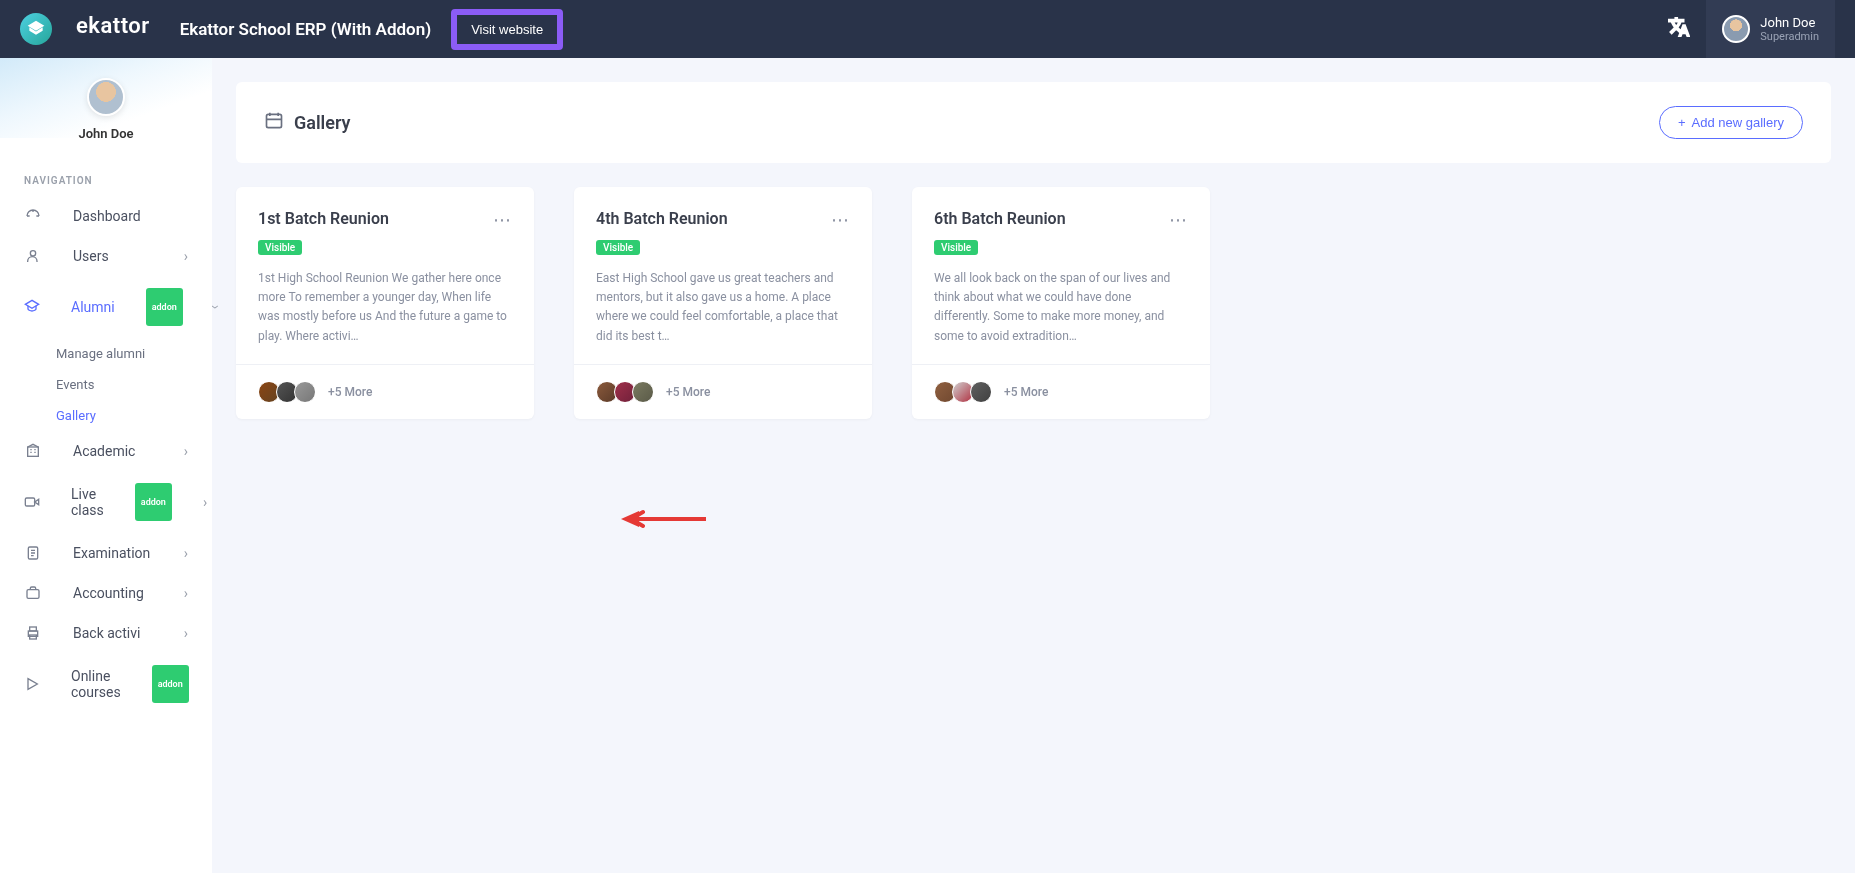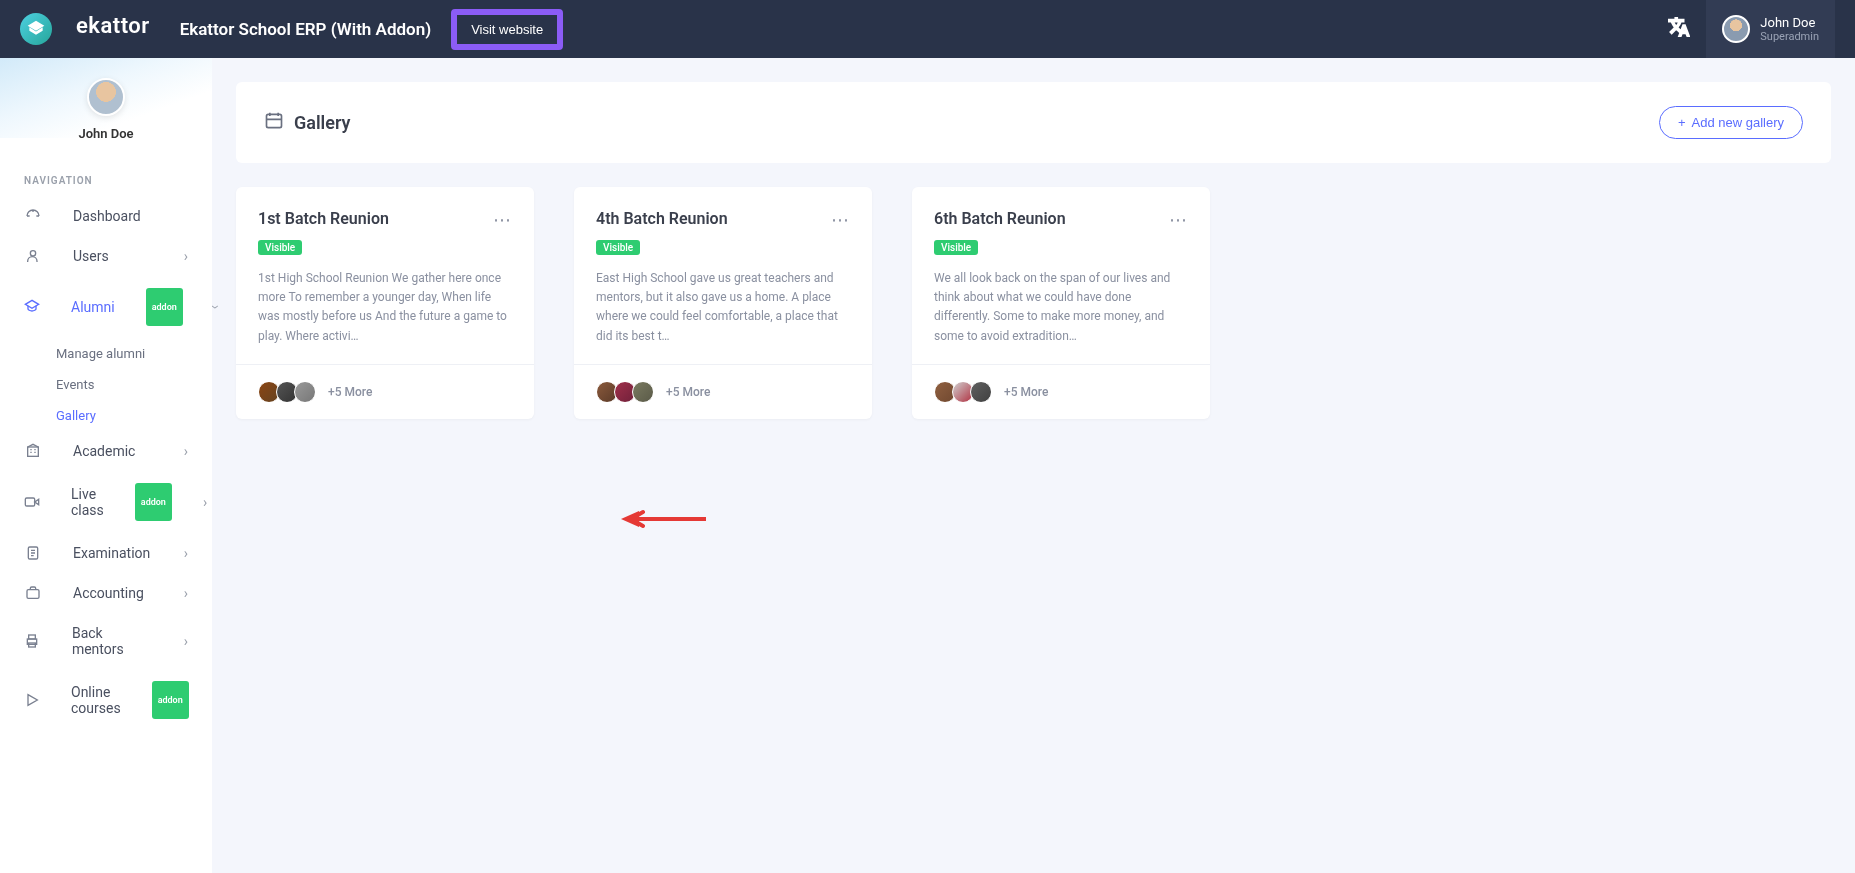--- a/index.html
+++ b/index.html
@@ -188,21 +188,21 @@
     </div>
 
     <div class="nav-item">
       <span class="ico">
           <svg width="16" height="16" viewBox="0 0 24 24" fill="none" stroke="currentColor" stroke-width="2">
             <rect x="5" y="9" width="14" height="8"></rect>
             <rect x="7" y="3" width="10" height="6"></rect>
             <rect x="7" y="15" width="10" height="6"></rect>
           </svg>
         </span>
-      <span>Back mentors</span>
+      <span>Back activi</span>
       <span class="chev">›</span>
     </div>
 
     <div class="nav-item">
       <span class="ico">
           <svg width="16" height="16" viewBox="0 0 24 24" fill="none" stroke="currentColor" stroke-width="2">
             <polygon points="6 4 20 12 6 20 6 4"></polygon>
           </svg>
         </span>
       <span>Online courses</span>

